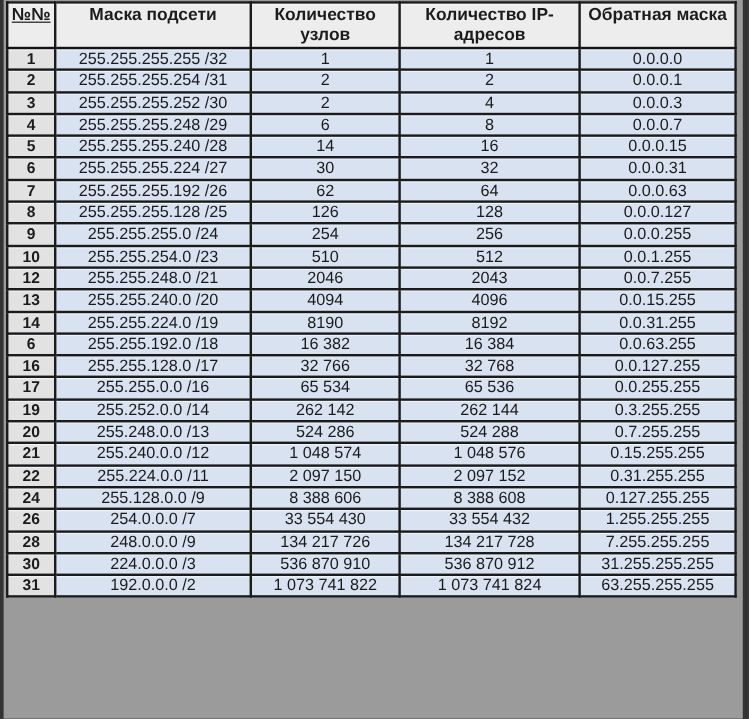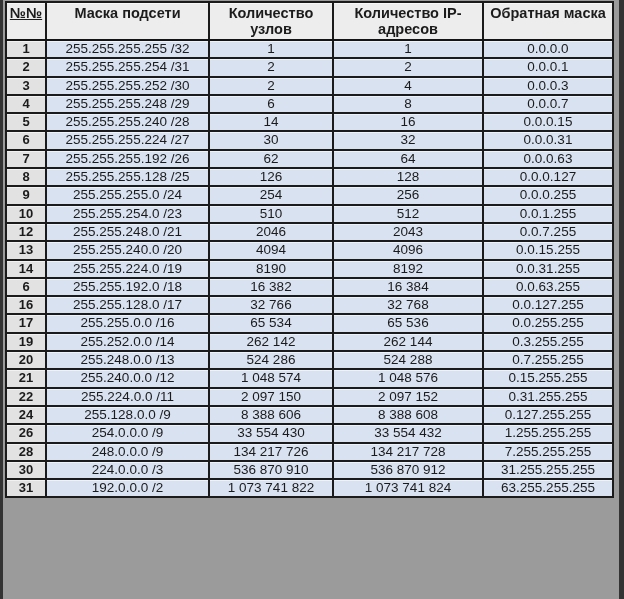--- a/index.html
+++ b/index.html
@@ -246,21 +246,21 @@
           </tr>
           <tr>
             <td class="col-num">24</td>
             <td class="col-data">255.128.0.0 /9</td>
             <td class="col-data">8 388 606</td>
             <td class="col-data">8 388 608</td>
             <td class="col-data">0.127.255.255</td>
           </tr>
           <tr>
             <td class="col-num">26</td>
-            <td class="col-data">254.0.0.0 /9</td>
+            <td class="col-data">254.0.0.0 /7</td>
             <td class="col-data">33 554 430</td>
             <td class="col-data">33 554 432</td>
             <td class="col-data">1.255.255.255</td>
           </tr>
           <tr>
             <td class="col-num">28</td>
             <td class="col-data">248.0.0.0 /9</td>
             <td class="col-data">134 217 726</td>
             <td class="col-data">134 217 728</td>
             <td class="col-data">7.255.255.255</td>

